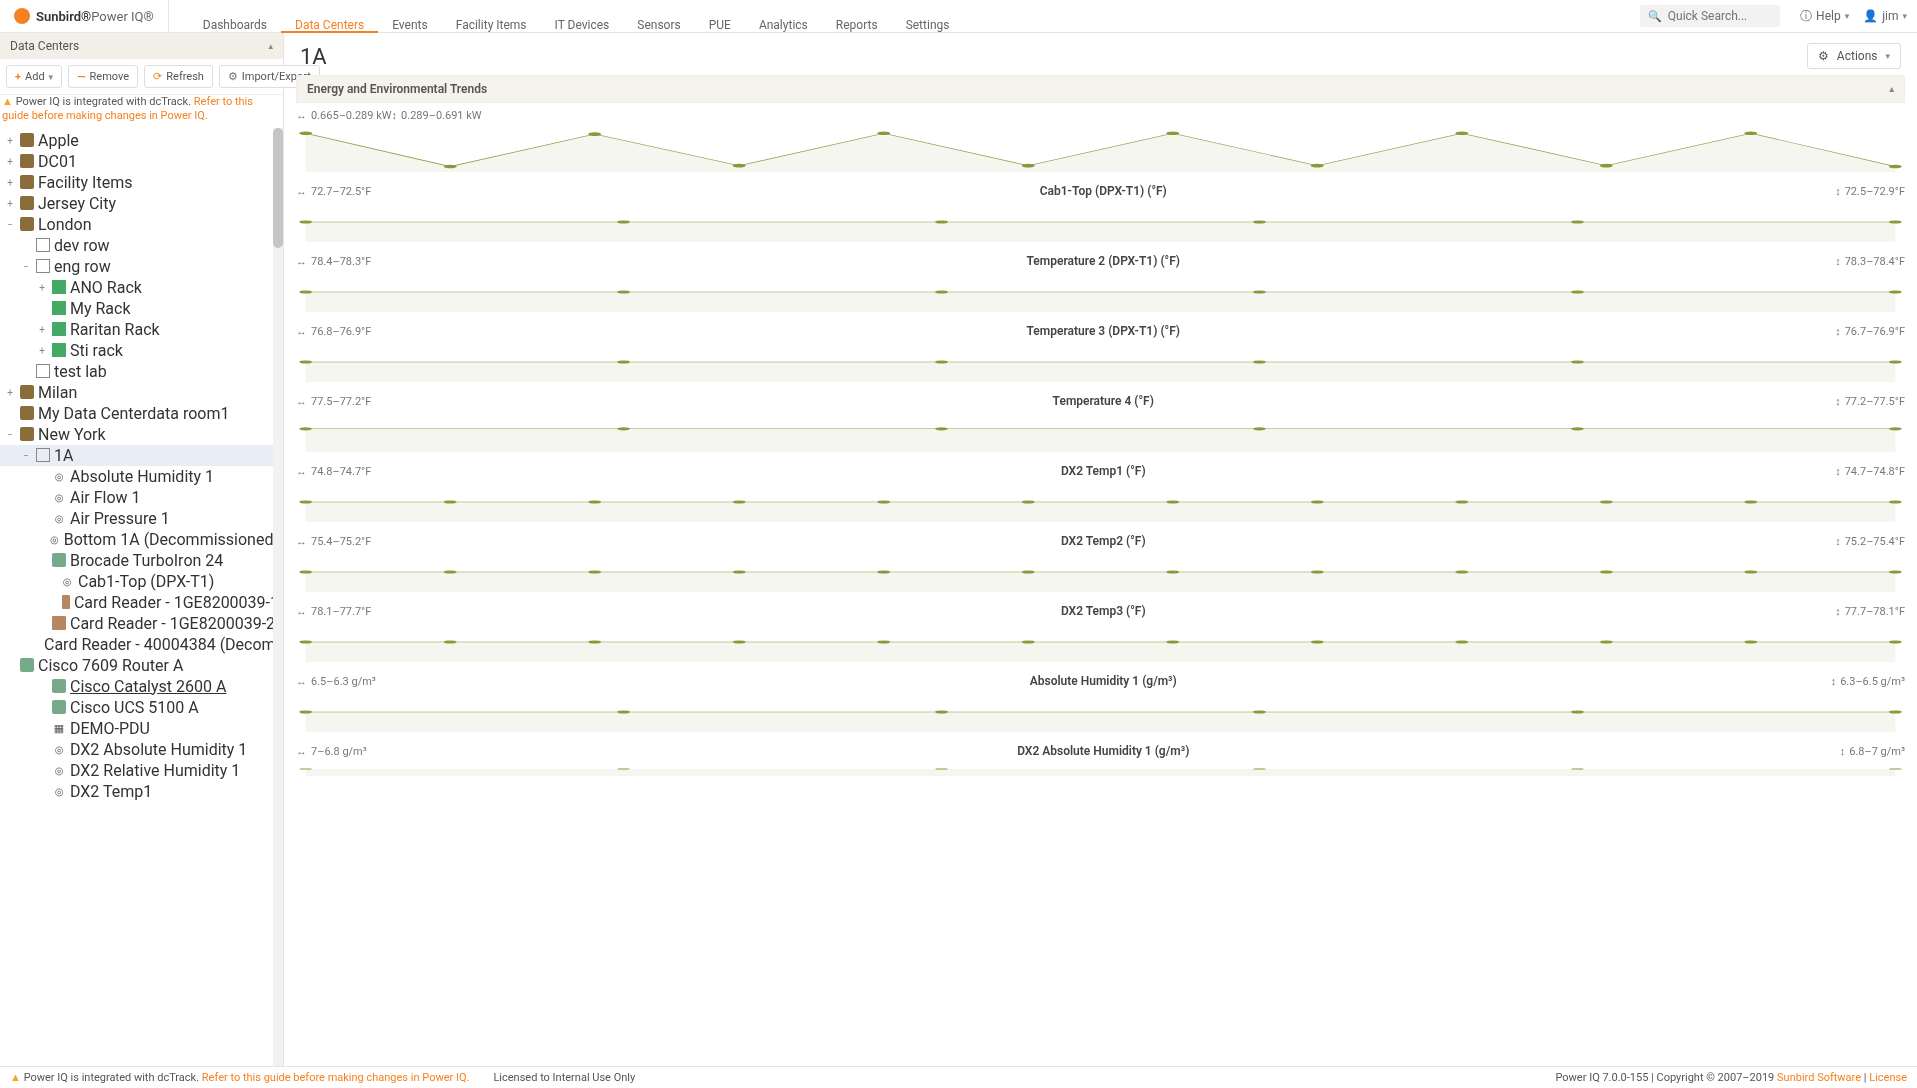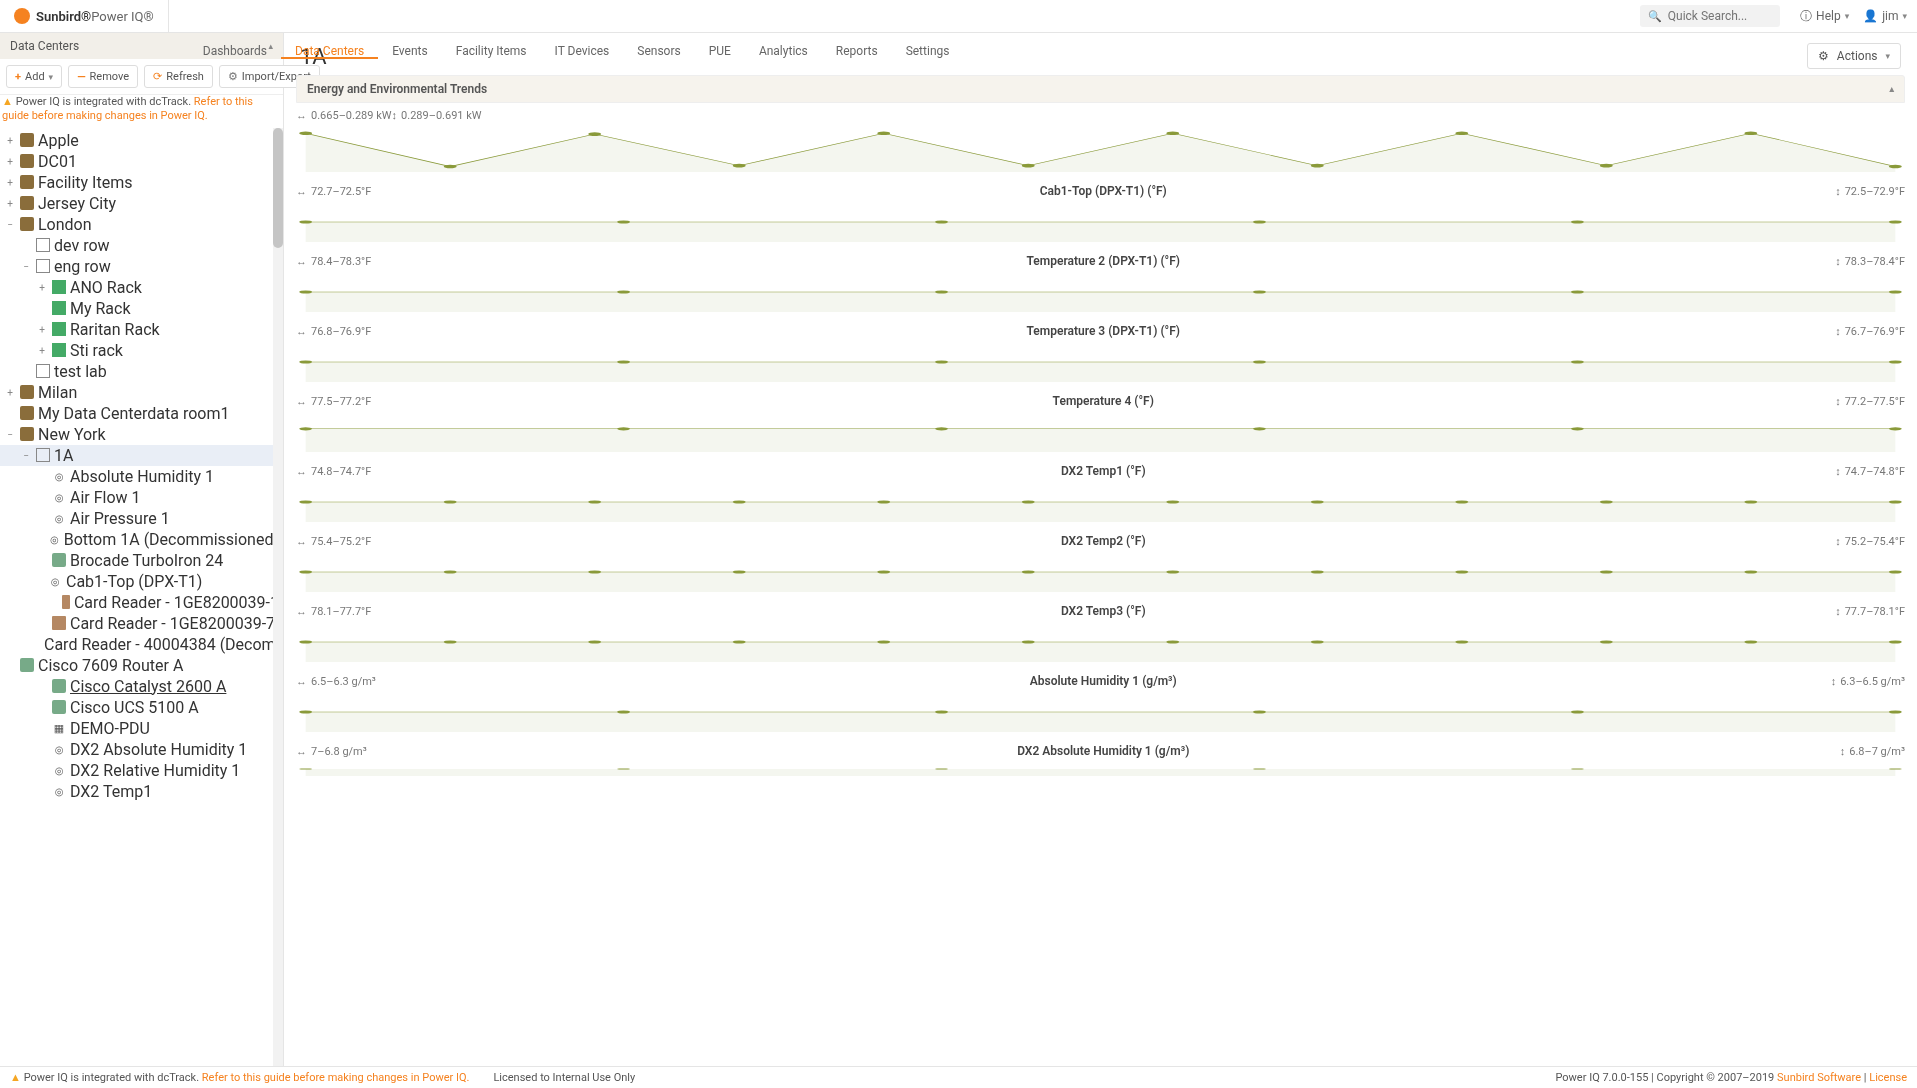--- a/index.html
+++ b/index.html
@@ -5,21 +5,21 @@
 * { box-sizing: border-box; margin: 0; padding: 0; font-family: -apple-system, BlinkMacSystemFont, "Segoe UI", Roboto, Arial, sans-serif; }
 html, body { height: 100%; width: 100%; overflow: hidden; font-size: 12px; color: #333; }
 .app { display: flex; flex-direction: column; height: 100vh; }
 
 
 .topnav { height: 33px; display: flex; align-items: stretch; border-bottom: 1px solid #e5e5e5; background: #fff; }
 .logo { display: flex; align-items: center; padding: 0 14px; border-right: 1px solid #e5e5e5; gap: 6px; font-size: 13px; }
 .logo .sun { width: 16px; height: 16px; border-radius: 50%; background: #f58220; position: relative; }
 .logo .brand1 { font-weight: 600; color: #333; }
 .logo .brand2 { color: #666; }
-.navtabs { display: flex; align-items: flex-start; padding-left: 20px; margin-top: 44px; }
+.navtabs { display: flex; align-items: flex-end; padding-left: 20px; }
 .navtab { display: flex; align-items: center; padding: 0 14px; color: #666; cursor: pointer; position: relative; }
 .navtab.active { color: #f58220; }
 .navtab.active::after { content:""; position:absolute; left:0; right:0; bottom:-1px; height:2px; background:#f58220; }
 .navspacer { flex:1; }
 .search { display:flex; align-items:center; background:#f2f2f2; border-radius:3px; margin:5px 10px; padding:0 8px; width:140px; }
 .search input { border:none; background:transparent; outline:none; width:100%; font-size:12px; padding:4px 0 4px 6px; }
 .topright { display:flex; align-items:center; padding:0 10px; gap:14px; color:#666; }
 .topright .item { display:flex; align-items:center; gap:4px; cursor:pointer; }
 
 
@@ -251,34 +251,34 @@
             <div class="tree-row" style="padding-left: 36px;">
               <span class="exp"></span>
               <span class="ic ic-sensor"></span>
               <span class="label">Bottom 1A (Decommissioned)</span>
             </div>
             <div class="tree-row" style="padding-left: 36px;">
               <span class="exp"></span>
               <span class="ic ic-dev"></span>
               <span class="label">Brocade TurboIron 24</span>
             </div>
-            <div class="tree-row" style="padding-left: 32px;">
+            <div class="tree-row" style="padding-left: 44px;">
               <span class="exp"></span>
               <span class="ic ic-sensor"></span>
               <span class="label">Cab1-Top (DPX-T1)</span>
             </div>
             <div class="tree-row" style="padding-left: 52px;">
               <span class="exp"></span>
               <span class="ic ic-card"></span>
               <span class="label">Card Reader - 1GE8200039-1</span>
             </div>
             <div class="tree-row" style="padding-left: 36px;">
               <span class="exp"></span>
               <span class="ic ic-card"></span>
-              <span class="label">Card Reader - 1GE8200039-7</span>
+              <span class="label">Card Reader - 1GE8200039-2</span>
             </div>
             <div class="tree-row" style="padding-left: 36px;">
               <span class="exp"></span>
               <span class="ic ic-card"></span>
               <span class="label">Card Reader - 40004384 (Decommissioned)</span>
             </div>
             <div class="tree-row" style="">
               <span class="exp"></span>
               <span class="ic ic-dev"></span>
               <span class="label">Cisco 7609 Router A</span>

